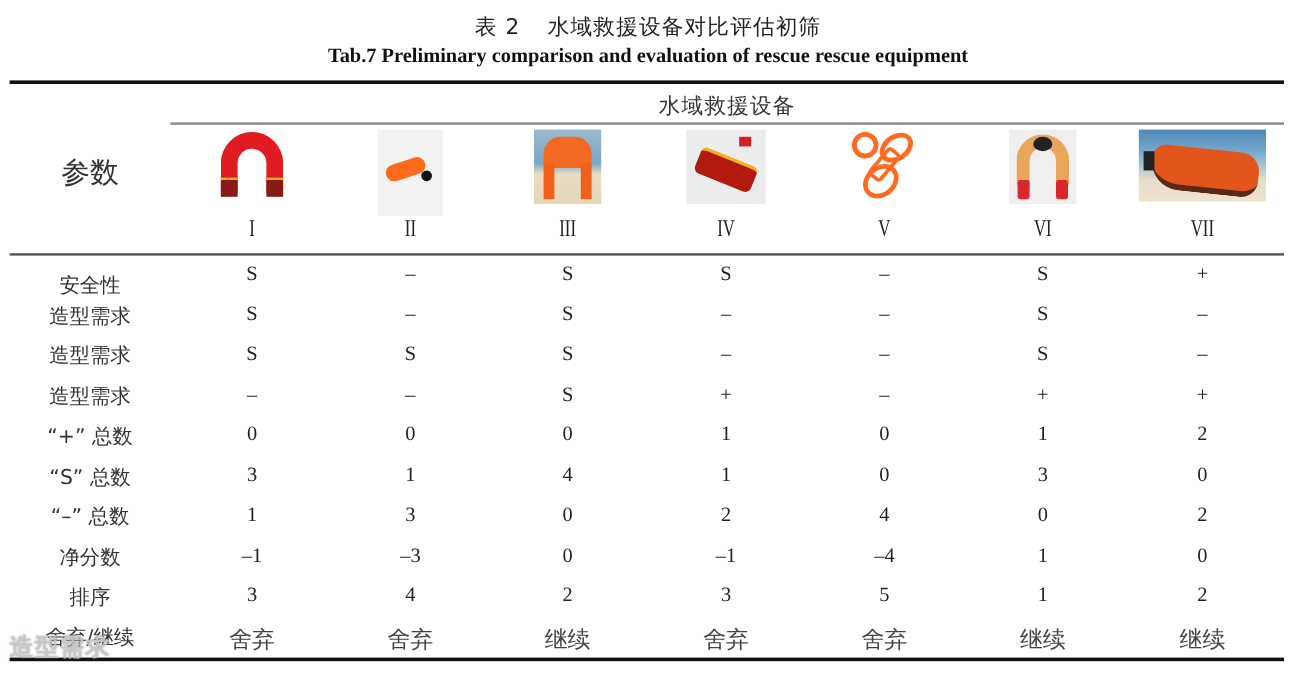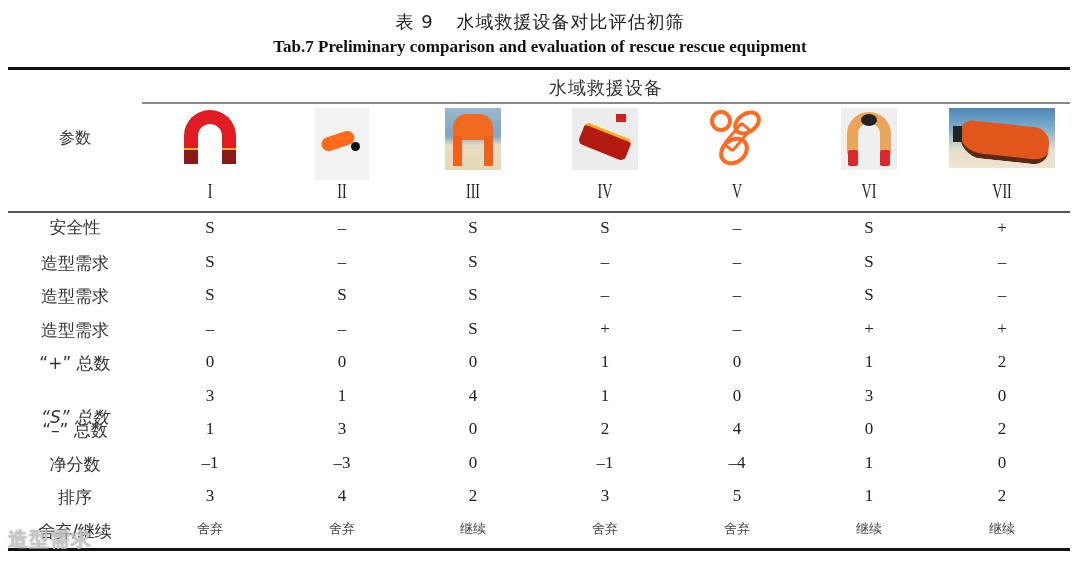--- a/index.html
+++ b/index.html
@@ -7,31 +7,31 @@
          font-family: "Liberation Serif", "DejaVu Serif", serif; color: #1a1a1a; }
   .title-cn { position: absolute; top: 10px; left: 0; width: 1080px; text-align: center;
               font-size: 18px; letter-spacing: 1px; font-family: "DejaVu Sans", sans-serif; color: #222; }
   .title-cn .num { margin-right: 16px; }
   .title-en { position: absolute; top: 37px; left: 0; width: 1080px; text-align: center;
               font-size: 17px; font-weight: bold; font-family: "Liberation Serif", serif; color: #111; }
   .rule-thick { position: absolute; left: 8px; width: 1062px; height: 3px; background: #111; }
   .rule-thin { position: absolute; height: 2px; background: #888; }
   .rule-mid { position: absolute; left: 8px; width: 1062px; height: 2px; background: #555; }
   .param-head { position: absolute; left: 0; width: 150px; top: 128px; text-align: center;
-                font-size: 16px; font-family: Liberation Sans, sans-serif; color: #333; }
+                font-size: 24px; font-family: Liberation Sans, sans-serif; color: #333; }
   .group-head { position: absolute; left: 142px; width: 928px; top: 76px; text-align: center;
                 font-size: 18px; font-family: "DejaVu Sans", sans-serif; color: #333; letter-spacing: 1px; }
   .equip-col { position: absolute; top: 108px; width: 130px; margin-left: -65px; text-align: center; }
   .equip-img { margin: 0 auto; position: relative; }
   .roman { position: absolute; top: 180px; width: 80px; margin-left: -40px; text-align: center;
            font-size: 20px; font-family: "Liberation Serif", serif; transform: scaleX(0.7); color: #222; }
   .row-label { position: absolute; left: 0; width: 150px; text-align: center; font-size: 17px;
                font-family: "DejaVu Sans", sans-serif; color: #333; white-space: nowrap; }
   .cell { position: absolute; width: 80px; margin-left: -40px; text-align: center; font-size: 17px; color: #222; }
-  .cell.cn { font-family: "DejaVu Sans", sans-serif; font-size: 13px; color: #444; }
+  .cell.cn { font-family: "DejaVu Sans", sans-serif; font-size: 19px; color: #444; }
   .watermark { position: absolute; left: 8px; top: 526px; font-size: 20px; color: rgba(200,200,200,0.85);
                font-family: "DejaVu Sans", sans-serif; font-weight: bold; letter-spacing: 1px;
                text-shadow: 0 0 2px rgba(120,120,120,0.6); }
 
   
   .img1 { width: 56px; height: 58px; }
   .img1 .arch { position: absolute; left: 2px; top: 2px; width: 52px; height: 52px; border-radius: 26px 26px 6px 6px;
                 border: 14px solid #e01c22; border-bottom: none; box-sizing: border-box; }
   .img1 .band { position: absolute; top: 40px; width: 14px; height: 14px; background: #8a1a1a; border-top: 2px solid #f0b030; }
   .img2 { width: 54px; height: 72px; background: #f2f2f2; }
@@ -54,21 +54,21 @@
   .img6 .grip { position: absolute; top: 42px; width: 10px; height: 16px; background: #d8282e; border-radius: 2px; }
   .img7 { width: 106px; height: 60px; background: linear-gradient(#4f86b6 0%, #7cb0cf 35%, #e8dccb 70%, #efe4d0 100%); }
   .img7 .hull { position: absolute; left: 10px; top: 16px; width: 90px; height: 32px; background: #e2561c;
                 border-radius: 14px 18px 16px 28px; transform: rotate(6deg); border-bottom: 5px solid #5a2a18; }
   .img7 .motor { position: absolute; left: 4px; top: 18px; width: 9px; height: 16px; background: #222; }
 </style>
 </head>
 <body>
 
 <div class="title-cn">
-  <span class="num">表 9</span>
+  <span class="num">表 2</span>
   <span>水域救援设备对比评估初筛</span>
 </div>
 <div class="title-en">Tab.7 Preliminary comparison and evaluation of rescue rescue equipment</div>
 
 <div class="rule-thick" style="top:67px;"></div>
 <div class="rule-thin" style="top:102px; left:142px; width:928px;"></div>
 <div class="rule-mid" style="top:211px;"></div>
 <div class="rule-thick" style="top:548px;"></div>
 
 <div class="param-head">参数</div>
@@ -125,21 +125,21 @@
 
 <div class="roman" style="left:210px;">I</div>
 <div class="roman" style="left:342px;">II</div>
 <div class="roman" style="left:473px;">III</div>
 <div class="roman" style="left:605px;">IV</div>
 <div class="roman" style="left:737px;">V</div>
 <div class="roman" style="left:869px;">VI</div>
 <div class="roman" style="left:1002px;">VII</div>
 
 <div id="table-body">
-    <div class="row-label" style="top: 216px;">安全性</div>
+    <div class="row-label" style="top: 226px;">安全性</div>
     <div class="cell" style="top: 218px; left: 210px;">S</div>
     <div class="cell" style="top: 218px; left: 342px;">–</div>
     <div class="cell" style="top: 218px; left: 473px;">S</div>
     <div class="cell" style="top: 218px; left: 605px;">S</div>
     <div class="cell" style="top: 218px; left: 737px;">–</div>
     <div class="cell" style="top: 218px; left: 869px;">S</div>
     <div class="cell" style="top: 218px; left: 1002px;">+</div>
     <div class="row-label" style="top: 252px;">造型需求</div>
     <div class="cell" style="top: 252px; left: 210px;">S</div>
     <div class="cell" style="top: 252px; left: 342px;">–</div>
@@ -165,21 +165,21 @@
     <div class="cell" style="top: 319px; left: 869px;">+</div>
     <div class="cell" style="top: 319px; left: 1002px;">+</div>
     <div class="row-label" style="top: 352px;">“+” 总数</div>
     <div class="cell" style="top: 352px; left: 210px;">0</div>
     <div class="cell" style="top: 352px; left: 342px;">0</div>
     <div class="cell" style="top: 352px; left: 473px;">0</div>
     <div class="cell" style="top: 352px; left: 605px;">1</div>
     <div class="cell" style="top: 352px; left: 737px;">0</div>
     <div class="cell" style="top: 352px; left: 869px;">1</div>
     <div class="cell" style="top: 352px; left: 1002px;">2</div>
-    <div class="row-label" style="top: 406px; font-style: italic;">“S” 总数</div>
+    <div class="row-label" style="top: 386px;">“S” 总数</div>
     <div class="cell" style="top: 386px; left: 210px;">3</div>
     <div class="cell" style="top: 386px; left: 342px;">1</div>
     <div class="cell" style="top: 386px; left: 473px;">4</div>
     <div class="cell" style="top: 386px; left: 605px;">1</div>
     <div class="cell" style="top: 386px; left: 737px;">0</div>
     <div class="cell" style="top: 386px; left: 869px;">3</div>
     <div class="cell" style="top: 386px; left: 1002px;">0</div>
     <div class="row-label" style="top: 419px;">“–” 总数</div>
     <div class="cell" style="top: 419px; left: 210px;">1</div>
     <div class="cell" style="top: 419px; left: 342px;">3</div>

